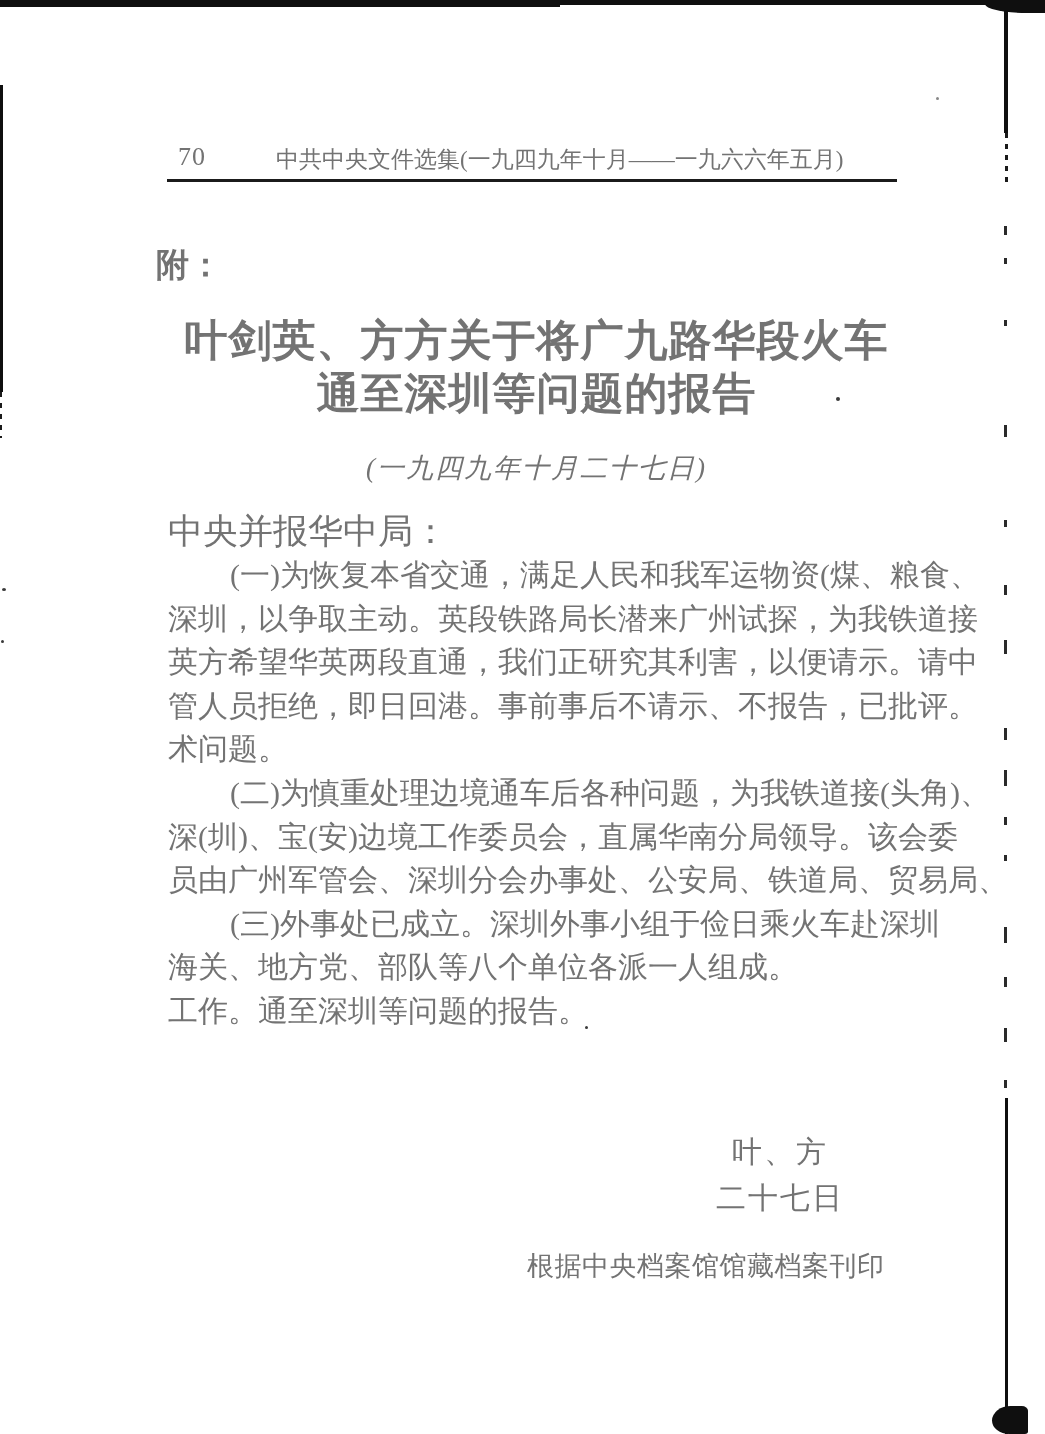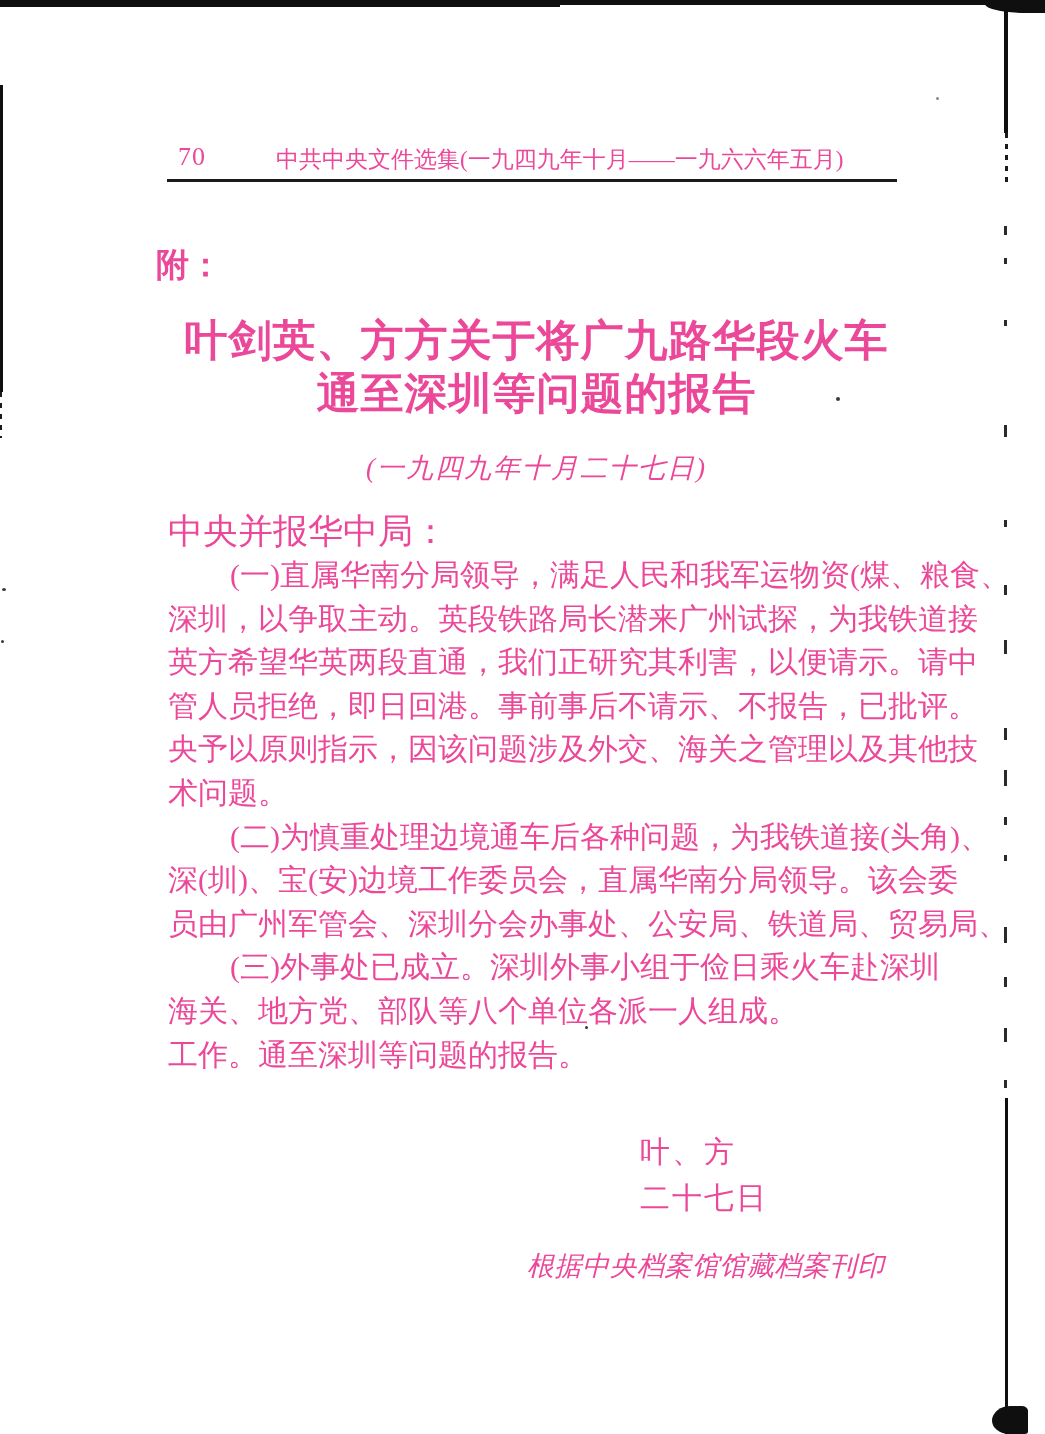--- a/index.html
+++ b/index.html
@@ -3,21 +3,21 @@
 <meta charset="utf-8">
 <style>
   html,body{margin:0;padding:0;background:#e8e8e8;}
   .page{
     position:relative;
     width:1045px;height:1434px;
     margin:0 auto;
     background:#ffffff;
     overflow:hidden;
     font-family:"Liberation Serif","DejaVu Serif",serif;
-    color:#ec4899;
+    color:#737373;
   }
   
   .art{position:absolute;background:#0f0f0f;}
   .tick{position:absolute;left:1004px;width:3px;height:9px;background:#2a2a2a;}
   .fadeline{position:absolute;background:repeating-linear-gradient(#1a1a1a 0 5px,transparent 5px 11px);}
   .dot{position:absolute;background:#3a3a3a;border-radius:50%;}
   
   .pagenum{position:absolute;left:178px;top:142px;font-size:26px;letter-spacing:1px;}
   .series{position:absolute;left:276px;top:144px;font-size:23px;white-space:nowrap;}
   .header-rule{position:absolute;left:167px;top:179px;width:730px;height:3px;background:#1b1b1b;}
@@ -28,24 +28,24 @@
           font-family:"Liberation Sans","DejaVu Sans",sans-serif;font-weight:700;}
   .title-l{font-size:43px;line-height:53px;letter-spacing:1px;white-space:nowrap;}
   .dateline{position:absolute;left:168px;top:450px;width:737px;text-align:center;
           font-size:27px;letter-spacing:2px;font-style:italic;}
   .salutation{position:absolute;left:168px;top:508px;font-size:35px;}
   .bodyblock{position:absolute;left:168px;top:553px;width:738px;font-size:30px;}
   .bl{height:43.6px;line-height:43.6px;white-space:nowrap;
       text-align:justify;text-align-last:justify;text-justify:inter-character;}
   .bl.indent{padding-left:62px;width:676px;}
   .bl.plast{text-align:left;text-align-last:left;}
-  .sig{position:absolute;left:640px;width:280px;text-align:left;font-size:30px;letter-spacing:2px;}
+  .sig{position:absolute;left:640px;width:280px;text-align:center;font-size:30px;letter-spacing:2px;}
   .sig1{top:1132px;}
   .sig2{top:1178px;}
-  .source{position:absolute;left:527px;top:1248px;font-size:27px;letter-spacing:0.5px;white-space:nowrap;font-style:italic;}
+  .source{position:absolute;left:527px;top:1248px;font-size:27px;letter-spacing:0.5px;white-space:nowrap;}
 </style>
 </head>
 <body>
 
 <div class="page">
 
   <div class="art" style="left:0;top:0;width:1045px;height:5px;"></div>
   <div class="art" style="left:0;top:0;width:560px;height:7px;"></div>
   <div class="art" style="left:985px;top:0;width:60px;height:13px;border-radius:0 0 0 70%;"></div>
   <div class="art" style="left:1004px;top:0;width:4px;height:133px;"></div>
@@ -86,25 +86,24 @@
   <div class="titleblock">
     <div class="title-l">叶剑英、方方关于将广九路华段火车</div>
     <div class="title-l">通至深圳等问题的报告</div>
   </div>
 
   <div class="dateline">(一九四九年十月二十七日)</div>
 
   <div class="salutation">中央并报华中局：</div>
 
   <div class="bodyblock">
-    <div class="bl indent">(一)直属华南分局领导，满足人民和我军运物资(煤、粮食、</div>
+    <div class="bl indent">(一)为恢复本省交通，满足人民和我军运物资(煤、粮食、</div>
     <div class="bl">深圳，以争取主动。英段铁路局长潜来广州试探，为我铁道接</div>
     <div class="bl">英方希望华英两段直通，我们正研究其利害，以便请示。请中</div>
     <div class="bl">管人员拒绝，即日回港。事前事后不请示、不报告，已批评。</div>
-    <div class="bl">央予以原则指示，因该问题涉及外交、海关之管理以及其他技</div>
     <div class="bl plast">术问题。</div>
     <div class="bl indent">(二)为慎重处理边境通车后各种问题，为我铁道接(头角)、</div>
     <div class="bl">深(圳)、宝(安)边境工作委员会，直属华南分局领导。该会委</div>
     <div class="bl">员由广州军管会、深圳分会办事处、公安局、铁道局、贸易局、</div>
     <div class="bl indent">(三)外事处已成立。深圳外事小组于俭日乘火车赴深圳</div>
     <div class="bl plast">海关、地方党、部队等八个单位各派一人组成。</div>
     <div class="bl plast">工作。通至深圳等问题的报告。</div>
   </div>
 
   <div class="sig sig1">叶、方</div>

